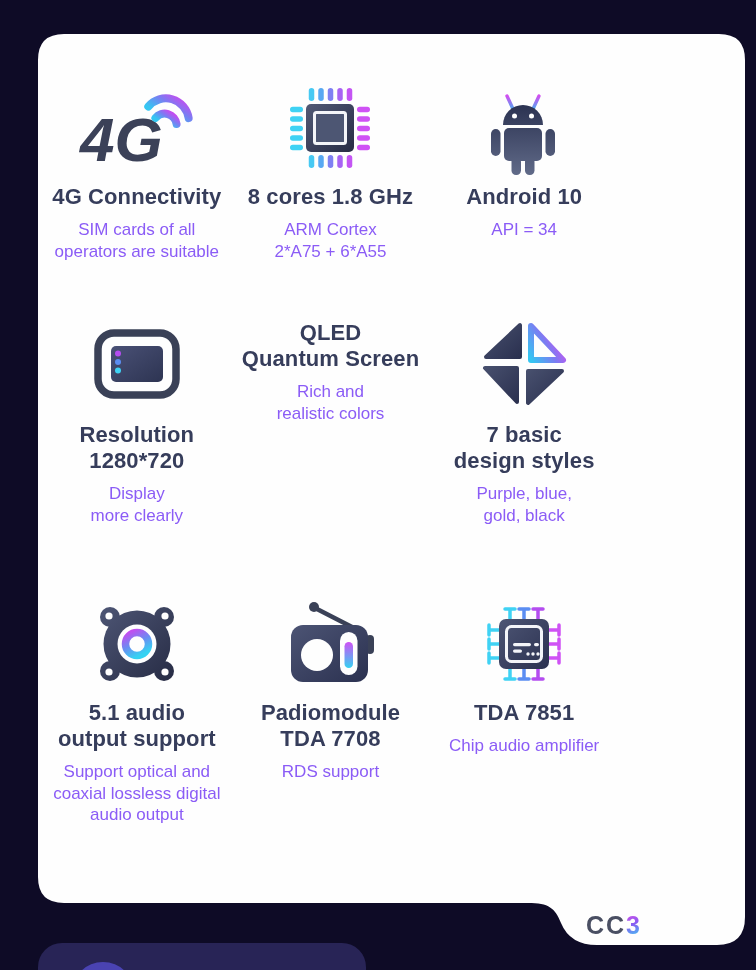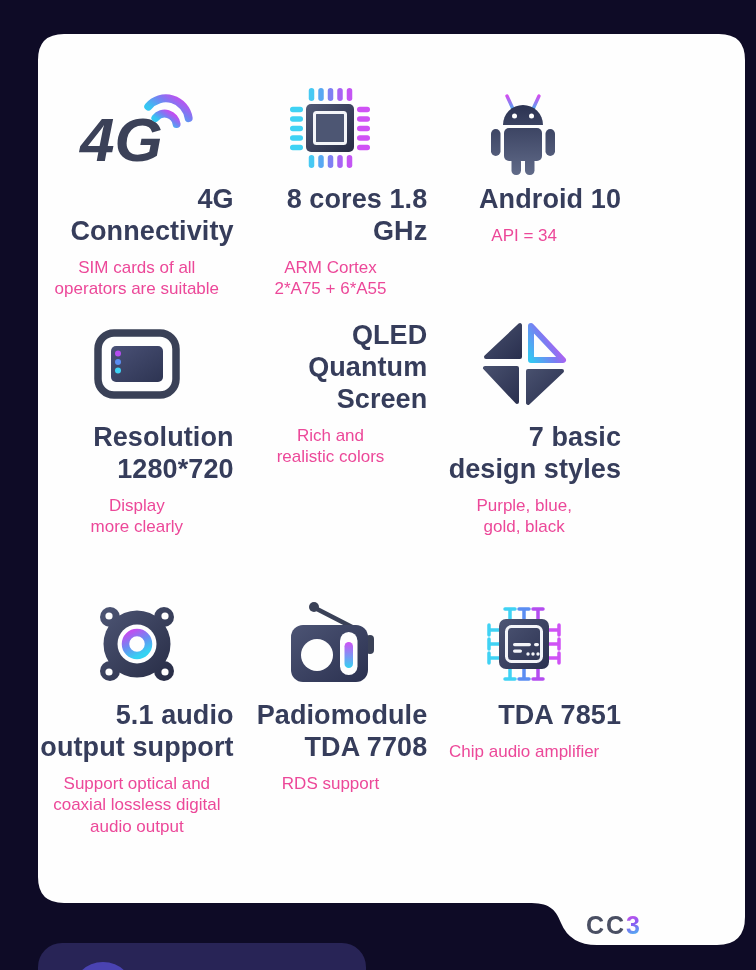--- a/index.html
+++ b/index.html
@@ -10,25 +10,25 @@
   }
   .card-shape{position:absolute;left:0;top:0;}
   .features-grid{
     position:absolute;left:38px;top:34px;width:589px;height:869px;
     box-sizing:border-box;padding:48px 6px 0 2px;
     display:grid;grid-template-columns:1fr 1fr 1fr;grid-template-rows:238px 278px 1fr;
   }
   .feature-cell{text-align:center;}
   .icon-box{height:92px;display:flex;align-items:center;justify-content:center;margin-bottom:10px;}
   .feature-title{
-    color:#363d5b;font-size:27px;font-weight:800;line-height:1.18;
-    white-space:pre-line;letter-spacing:.1px;text-align:right;
+    color:#363d5b;font-size:22px;font-weight:800;line-height:1.18;
+    white-space:pre-line;letter-spacing:.1px;
   }
   .feature-subtitle{
-    margin-top:9px;color:#ec4899;font-size:17px;font-weight:400;line-height:1.28;
+    margin-top:9px;color:#8b5cf6;font-size:17px;font-weight:400;line-height:1.28;
     white-space:pre-line;
   }
   .cc3{
     position:absolute;left:586px;top:911px;width:120px;
     font-size:25px;font-weight:800;letter-spacing:2px;line-height:28px;
   }
   .cc3-cc{color:#4a4f63;}
   .cc3-3{
     background:linear-gradient(160deg,#d14fe8 10%,#8a5cf2 45%,#3fc8f2 90%);
     -webkit-background-clip:text;background-clip:text;color:transparent;

